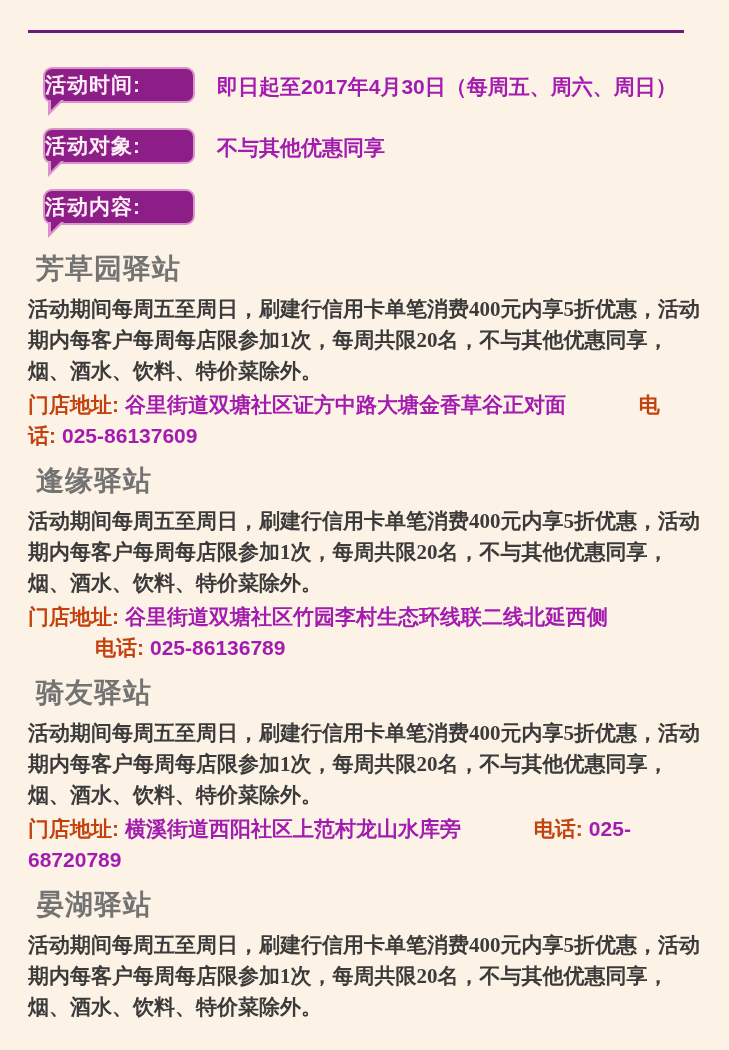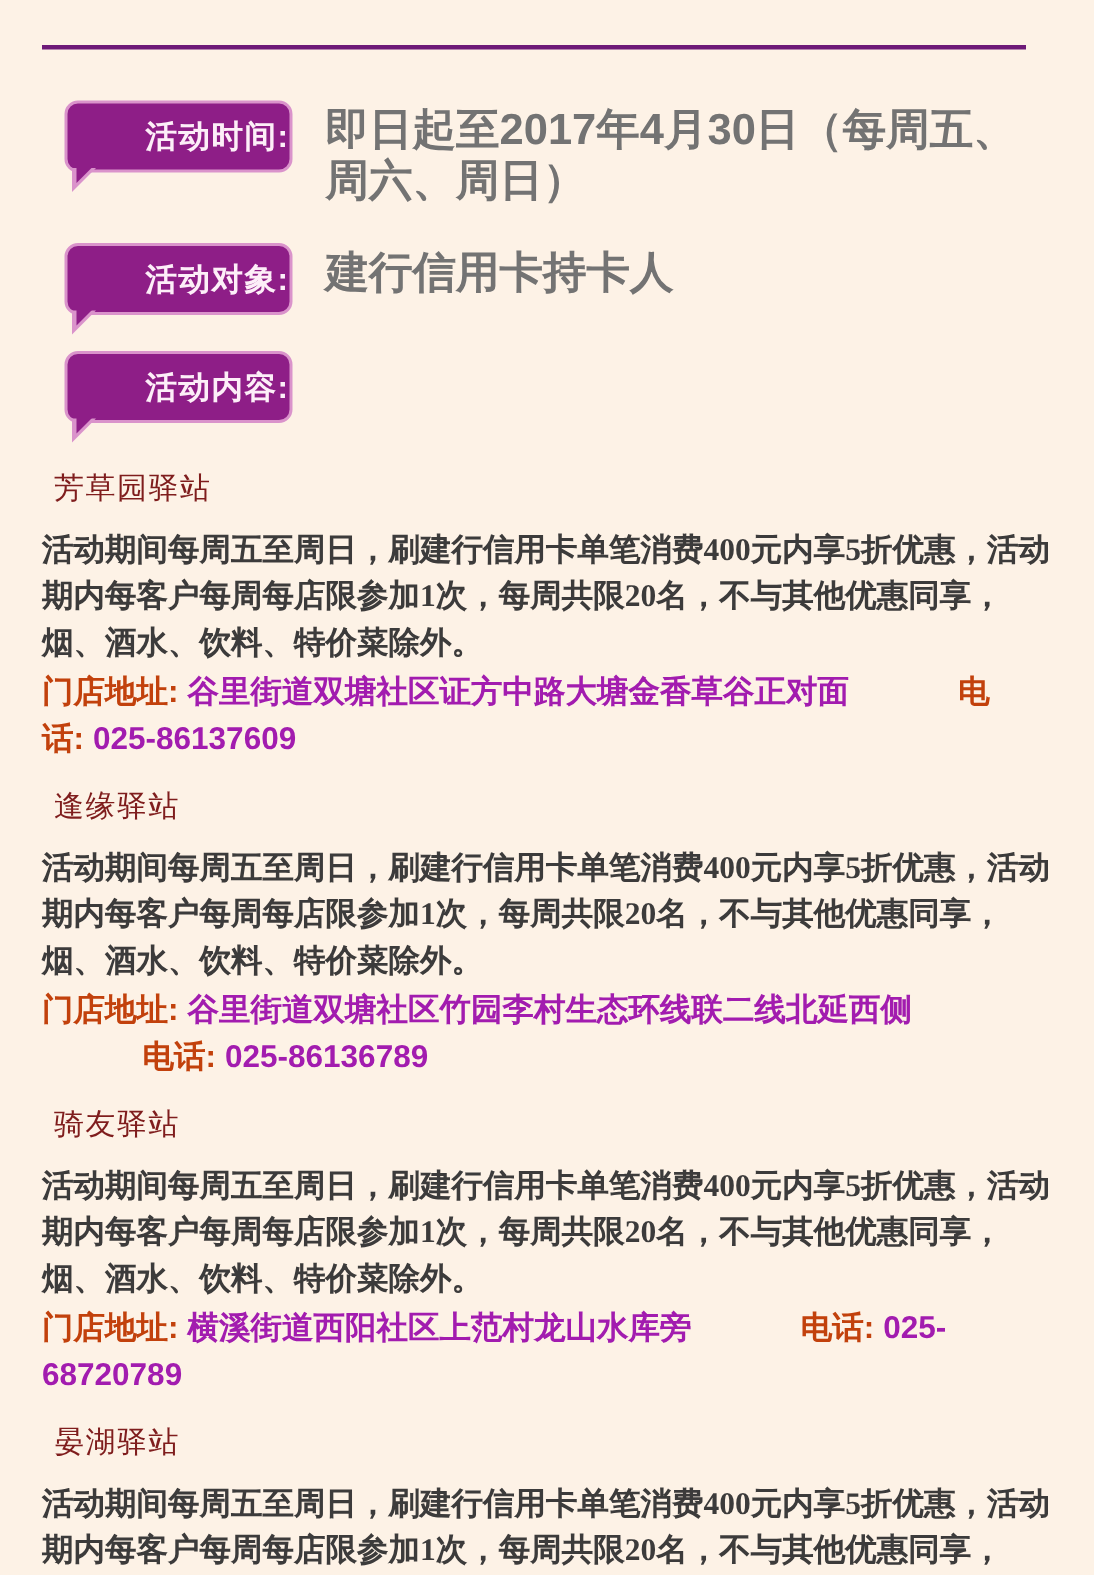--- a/index.html
+++ b/index.html
@@ -28,27 +28,27 @@
     margin: 10px 0 0 0;
     background: #6e1a78;
   }
 
   .info-rows { margin: 34px 0 0 15px; }
   .info-row { display: flex; align-items: flex-start; margin-bottom: 24px; }
 
   .badge {
     position: relative;
     flex: 0 0 152px;
-    height: 48px;
+    height: 36px;
     background: #8e1e87;
     border: 2px solid #da93cb;
     border-radius: 9px;
     display: flex;
     align-items: center;
-    justify-content: flex-end;
+    justify-content: flex-start;
   }
   .badge-label {
     color: #fdeef8;
     font-size: 21px;
     font-weight: bold;
     letter-spacing: 1px;
   }
   
   .badge::before {
     content: "";
@@ -66,34 +66,34 @@
     top: calc(100% - 4px);
     width: 0; height: 0;
     border-top: 13px solid #8e1e87;
     border-right: 13px solid transparent;
   }
 
   .info-text {
     margin-left: 22px;
     padding-top: 3px;
     max-width: 484px;
-    font-size: 29px;
+    font-size: 21px;
     line-height: 34px;
     font-weight: bold;
-    color: #737373;
+    color: #a21caf;
   }
 
   .stores { margin-top: 28px; }
   .store { margin-bottom: 14px; }
   .store-name {
     margin: 0 0 9px 8px;
-    font-size: 20px;
+    font-size: 28px;
     line-height: 32px;
-    font-weight: normal;
-    color: #7f1d1d;
+    font-weight: bold;
+    color: #737373;
     letter-spacing: 1px;
   }
   .store-desc {
     margin: 0;
     max-width: 676px;
     font-size: 21px;
     line-height: 31px;
     font-weight: bold;
     color: #3c3b3b;
     font-family: Liberation Serif, serif;
@@ -122,21 +122,21 @@
       <div class="badge">
         <span class="badge-label">活动时间:</span>
       </div>
       <div class="info-text">即日起至2017年4月30日（每周五、周六、周日）</div>
     </div>
 
     <div class="info-row">
       <div class="badge">
         <span class="badge-label">活动对象:</span>
       </div>
-      <div class="info-text">建行信用卡持卡人</div>
+      <div class="info-text">不与其他优惠同享</div>
     </div>
 
     <div class="info-row">
       <div class="badge">
         <span class="badge-label">活动内容:</span>
       </div>
     </div>
 
   </div>
 

